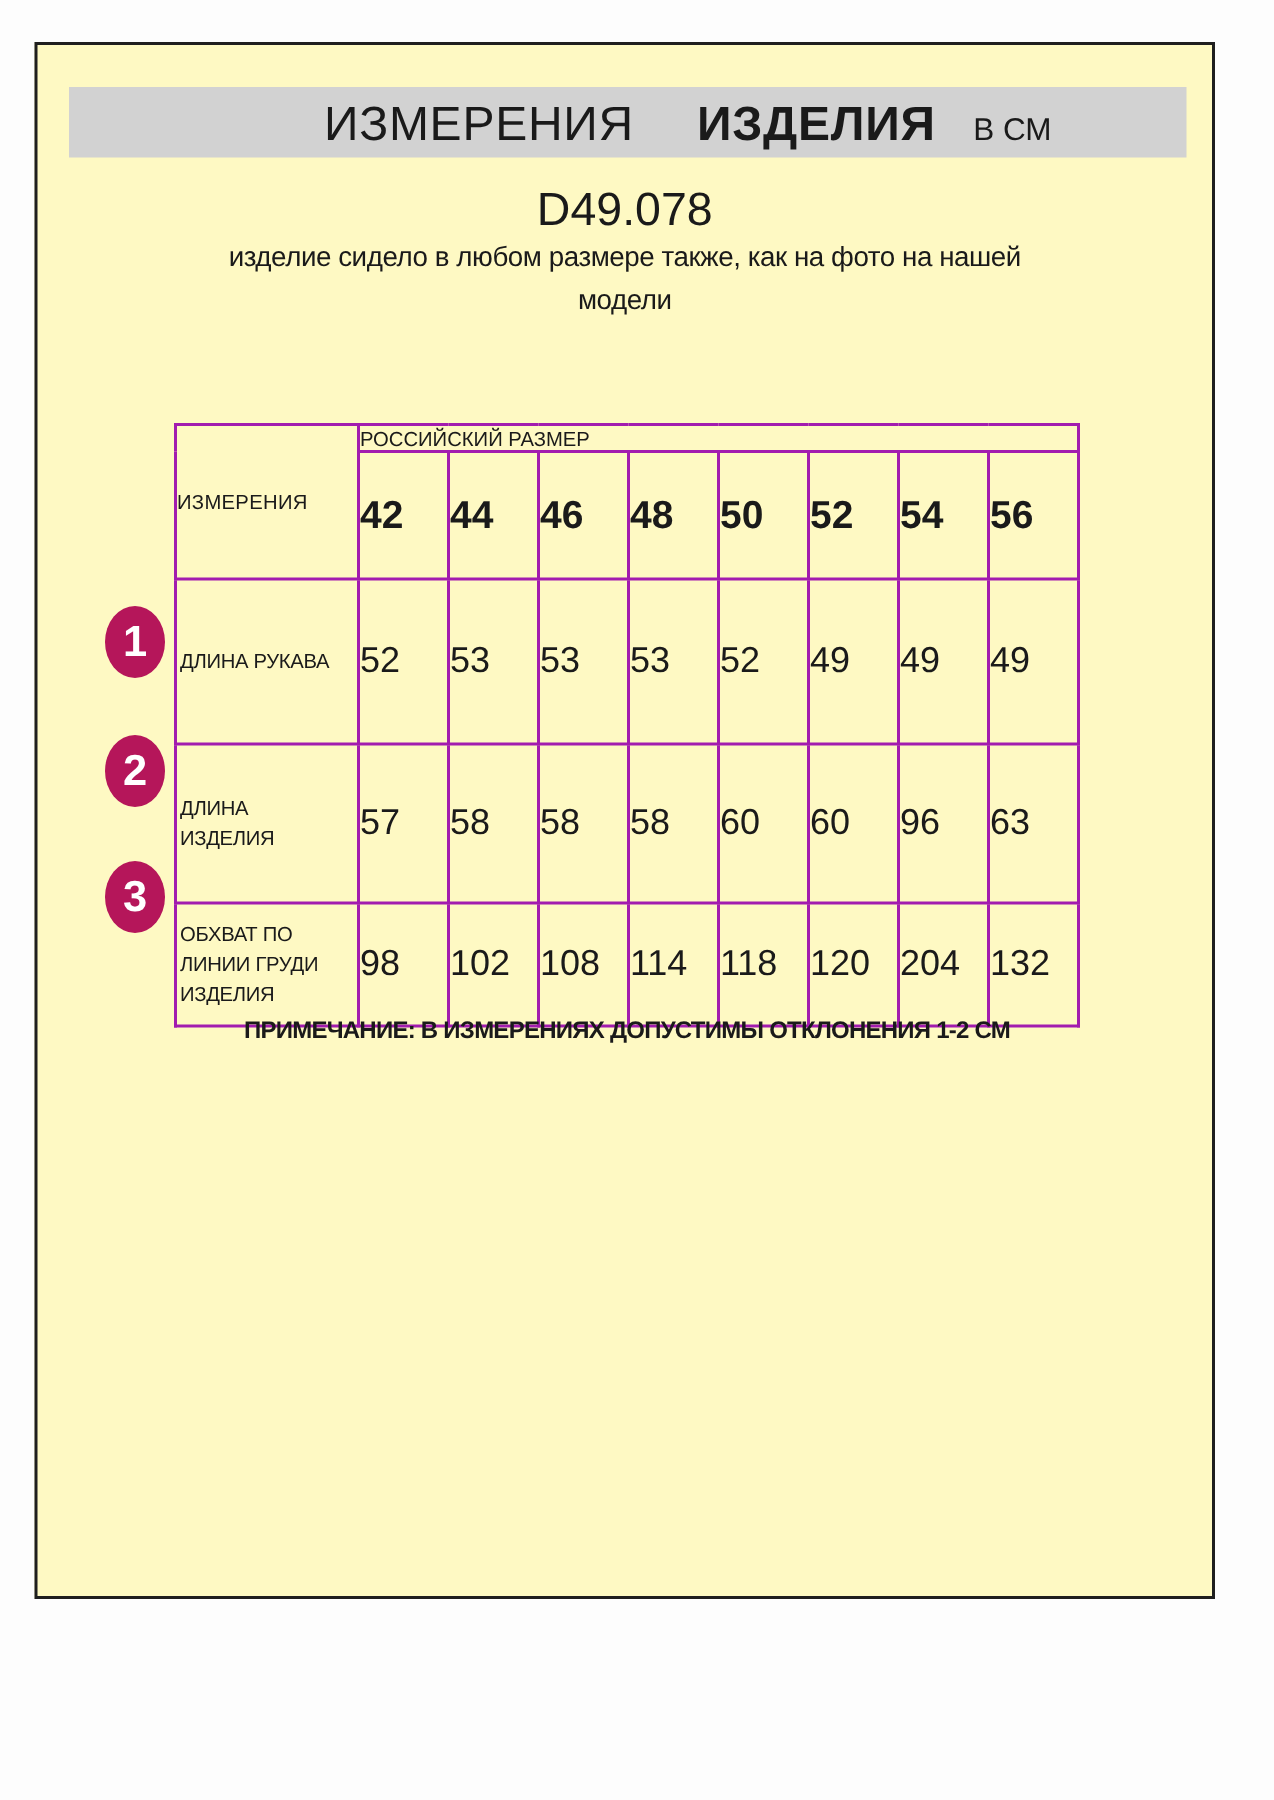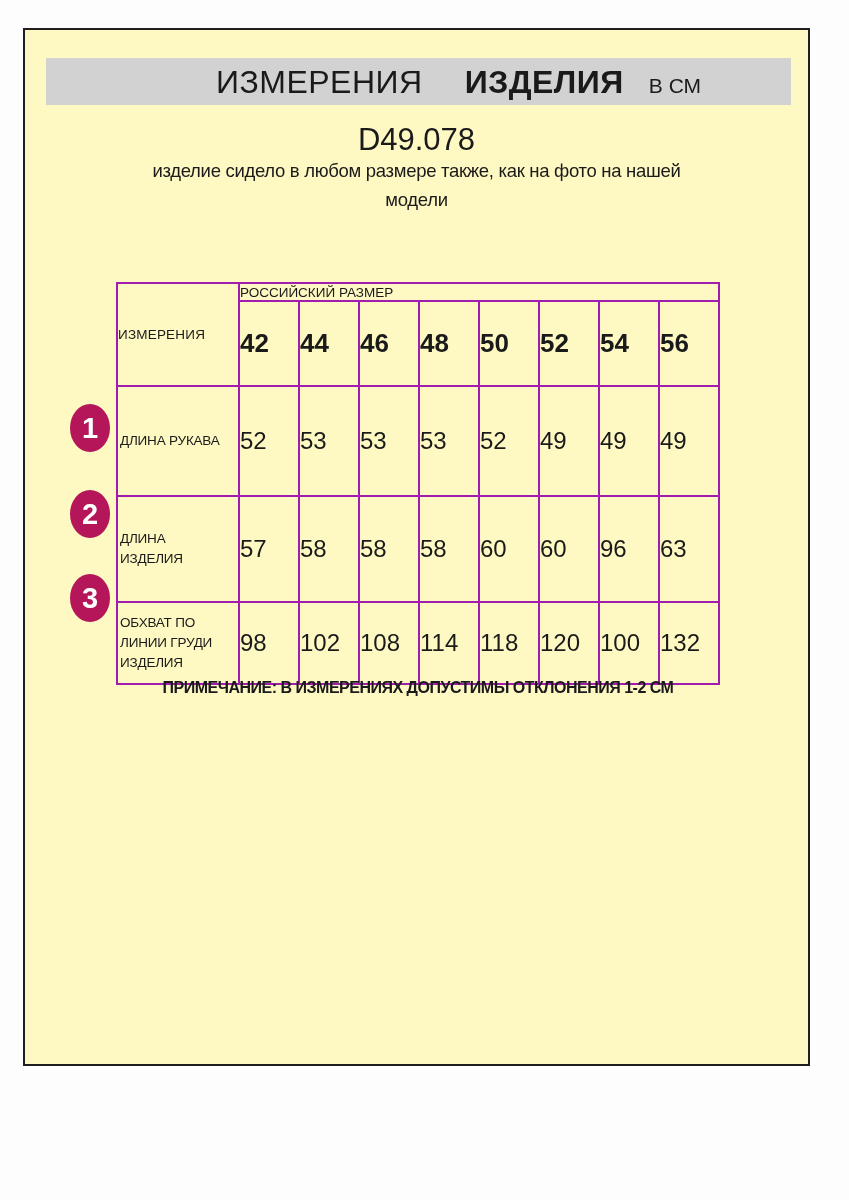--- a/index.html
+++ b/index.html
@@ -200,21 +200,21 @@
             <div>ОБХВАТ ПО</div>
             <div>ЛИНИИ ГРУДИ</div>
             <div>ИЗДЕЛИЯ</div>
           </td>
           <td class="value-cell">98</td>
           <td class="value-cell">102</td>
           <td class="value-cell">108</td>
           <td class="value-cell">114</td>
           <td class="value-cell">118</td>
           <td class="value-cell">120</td>
-          <td class="value-cell">100</td>
+          <td class="value-cell">204</td>
           <td class="value-cell">132</td>
         </tr>
       </tbody>
     </table>
   </div>
 
   <div class="marker-badge marker-1">
     <span>1</span>
   </div>
   <div class="marker-badge marker-2">

